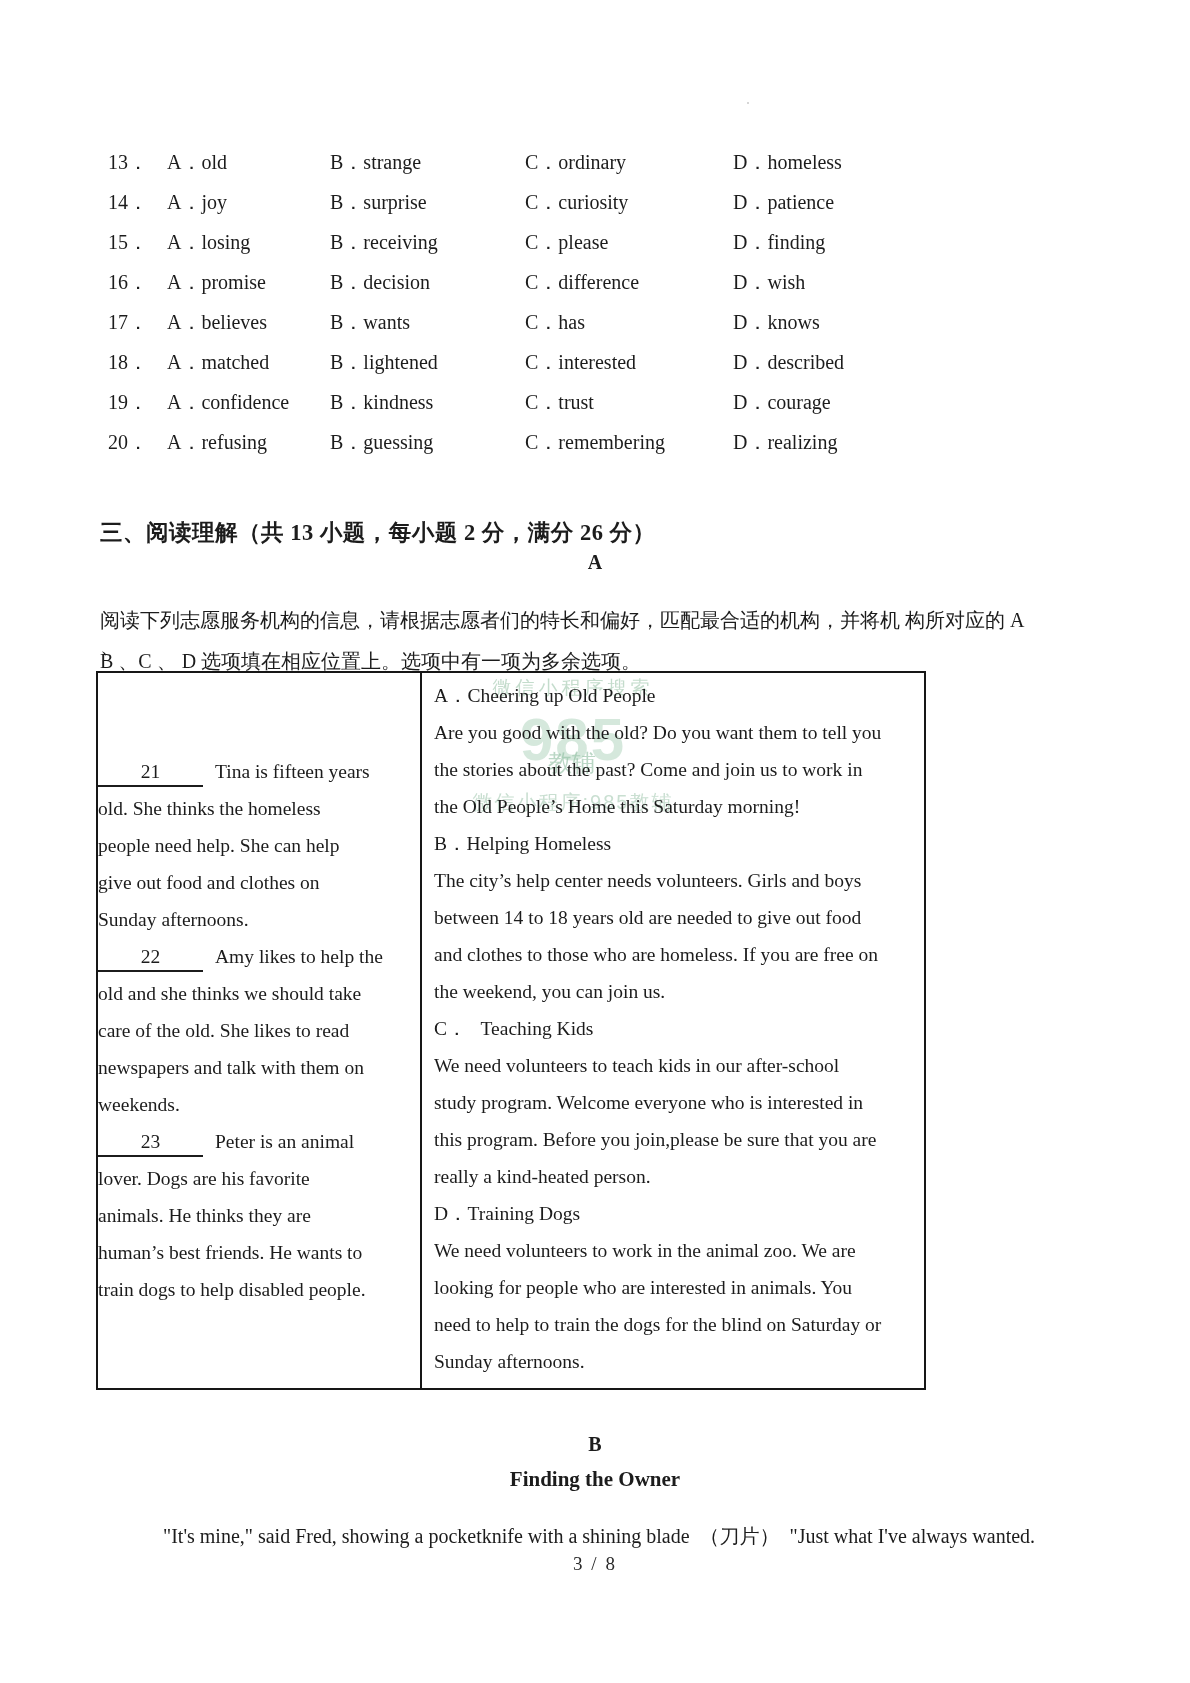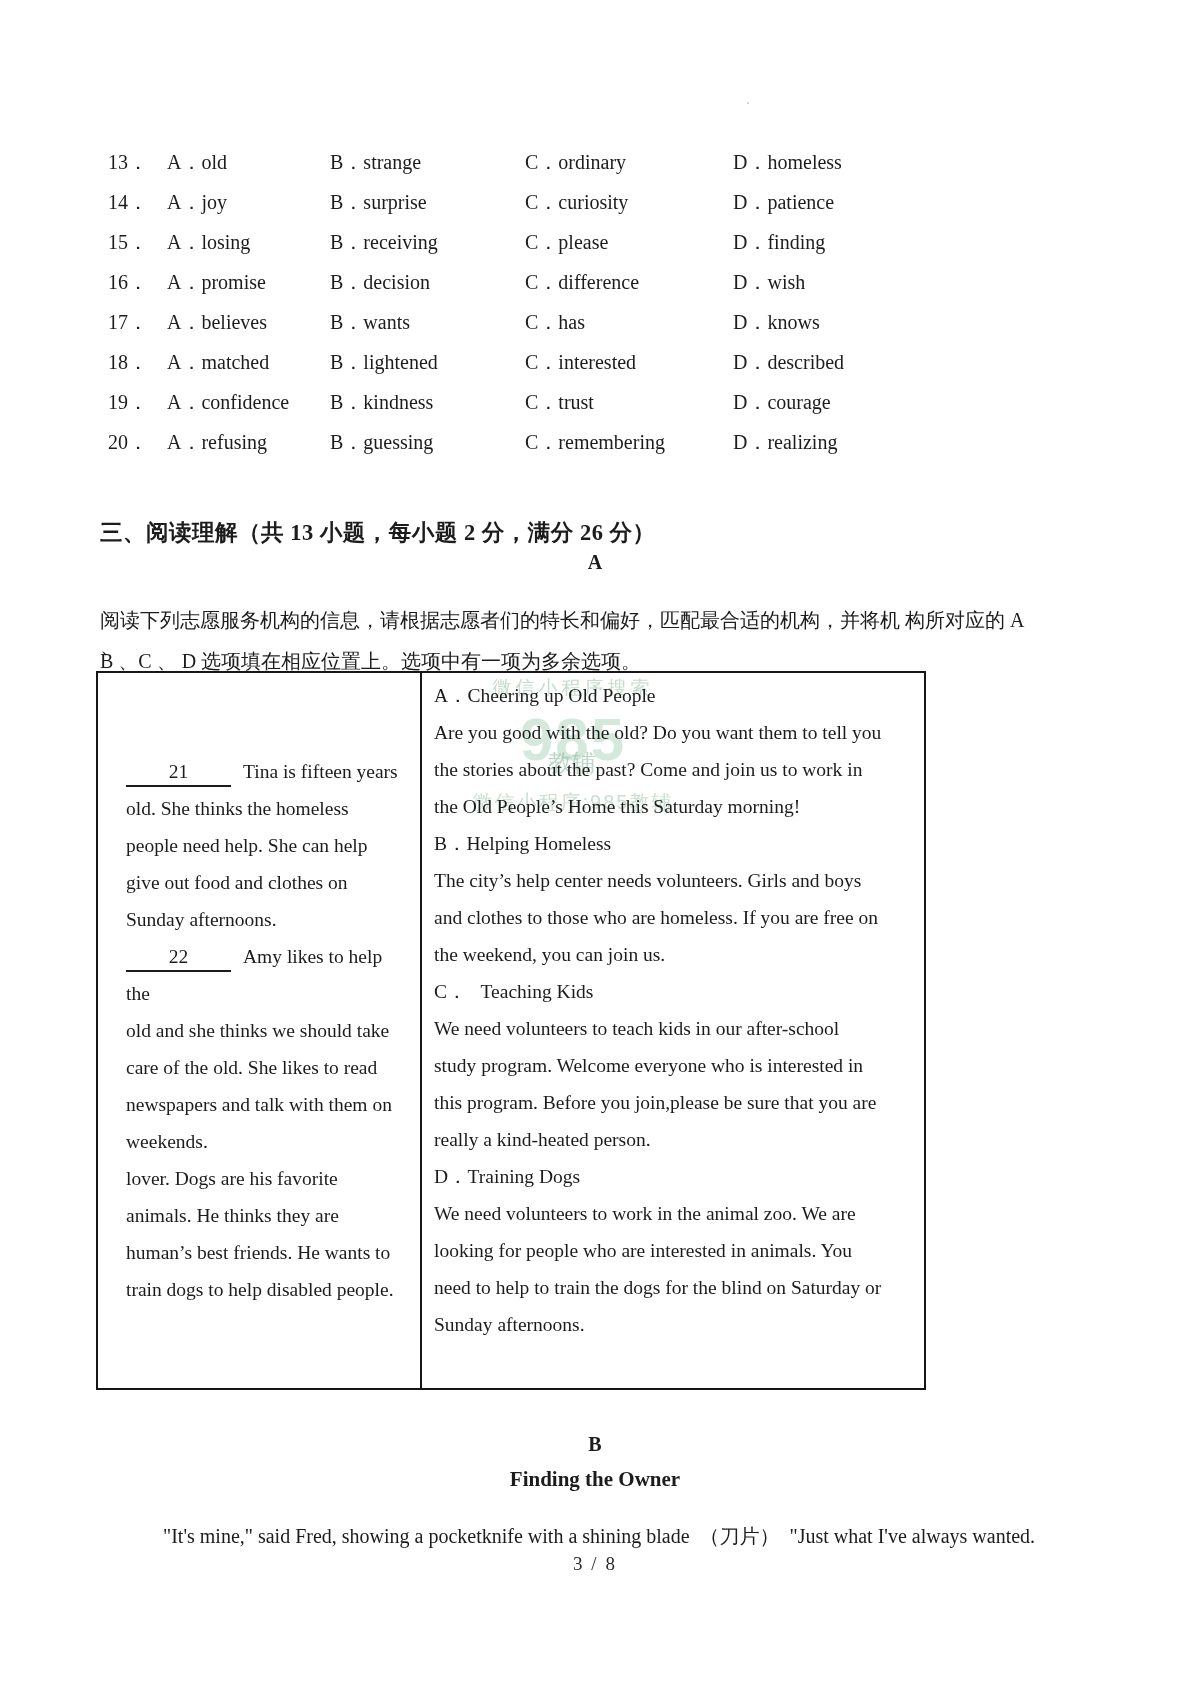--- a/index.html
+++ b/index.html
@@ -26,21 +26,21 @@
   .center-line{position:absolute;left:0;width:1190px;text-align:center;}
   .part-a{top:551px;font-size:20px;font-weight:700;}
   .intro{position:absolute;left:100px;width:930px;font-size:20px;line-height:26px;}
   .intro.l1{top:587px;}
   .intro.l2{top:628px;}
 
   
   .match-table{position:absolute;left:96px;top:671px;width:830px;height:719px;
     border:2px solid #161616;box-sizing:border-box;}
   .cell{position:absolute;top:0;bottom:0;box-sizing:border-box;z-index:2;}
-  .cell.left {left:0;width:324px;border-right:2px solid #161616;padding:80px 20px 0 28px;}
+  .cell.left {left:0;width:324px;border-right:2px solid #161616;padding:80px 20px 0 0;}
   .cell.right{left:326px;right:0;padding:4px 8px 0 10px;}
   .tline{font-size:19.5px;line-height:37px;white-space:pre-wrap;}
   .blank{display:inline-block;width:105px;text-align:center;border-bottom:2px solid #1c1c1c;
     margin-right:12px;line-height:26px;}
   .opt-title.gap{margin-left:14px;}
 
   
   .wm{position:absolute;left:330px;top:2px;width:290px;text-align:center;z-index:1;
       font-family:"Liberation Sans","DejaVu Sans",sans-serif;}
   .wm span{display:block;}
@@ -143,37 +143,39 @@
       <div class="tline">Sunday afternoons.</div>
     </div>
     <div>
       <div class="tline"><span class="blank"><span>22</span></span><span>Amy likes to help the</span></div>
       <div class="tline">old and she thinks we should take</div>
       <div class="tline">care of the old. She likes to read</div>
       <div class="tline">newspapers and talk with them on</div>
       <div class="tline">weekends.</div>
     </div>
     <div>
+      <div class="tline"><span class="blank"><span>23</span></span><span>Peter is an animal</span></div>
       <div class="tline">lover. Dogs are his favorite</div>
       <div class="tline">animals. He thinks they are</div>
       <div class="tline">human’s best friends. He wants to</div>
       <div class="tline">train dogs to help disabled people.</div>
     </div>
   </div>
 
   <div class="cell right">
     <div>
       <div class="tline"><span>A．</span><span class="opt-title">Cheering up Old People</span></div>
       <div class="tline">Are you good with the old? Do you want them to tell you</div>
       <div class="tline">the stories about the past? Come and join us to work in</div>
       <div class="tline">the Old People’s Home this Saturday morning!</div>
     </div>
     <div>
       <div class="tline"><span>B．</span><span class="opt-title">Helping Homeless</span></div>
       <div class="tline">The city’s help center needs volunteers. Girls and boys</div>
+      <div class="tline">between 14 to 18 years old are needed to give out food</div>
       <div class="tline">and clothes to those who are homeless. If you are free on</div>
       <div class="tline">the weekend, you can join us.</div>
     </div>
     <div>
       <div class="tline"><span>C．</span><span class="opt-title gap">Teaching Kids</span></div>
       <div class="tline">We need volunteers to teach kids in our after-school</div>
       <div class="tline">study program. Welcome everyone who is interested in</div>
       <div class="tline">this program. Before you join,please be sure that you are</div>
       <div class="tline">really a kind-heated person.</div>
     </div>

